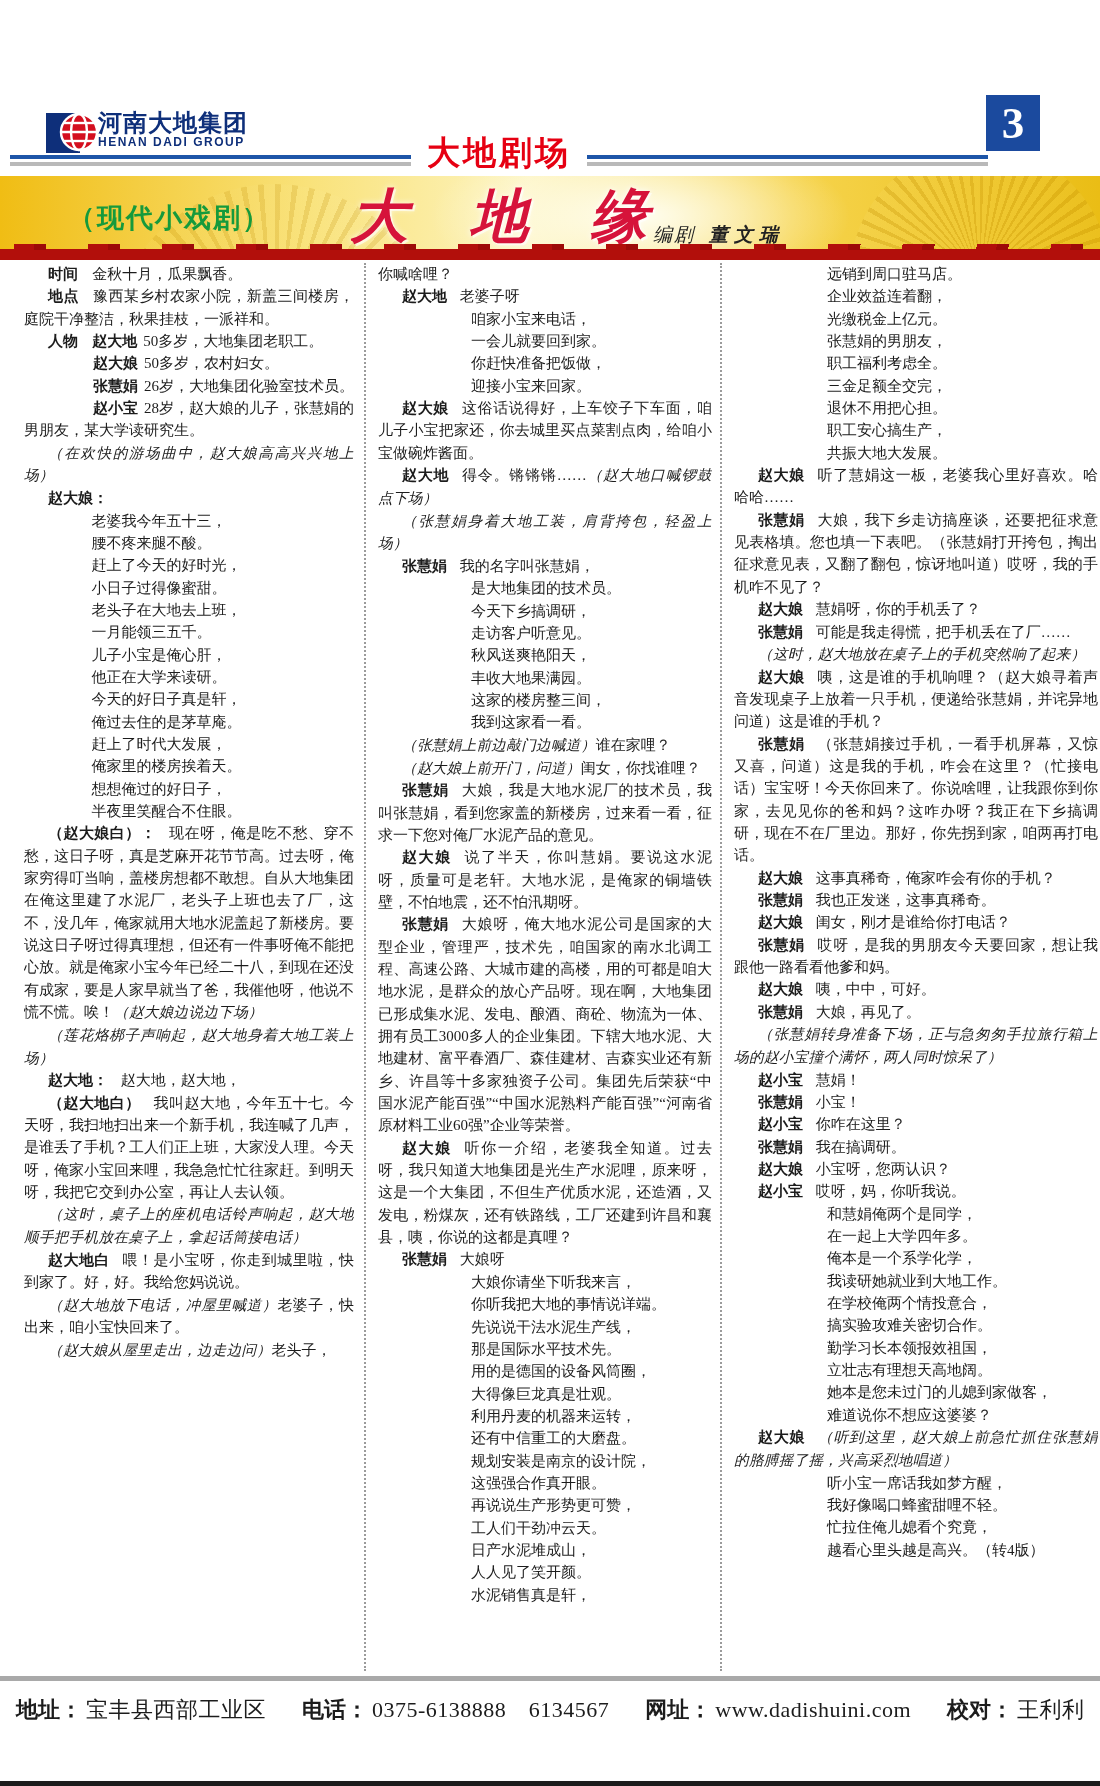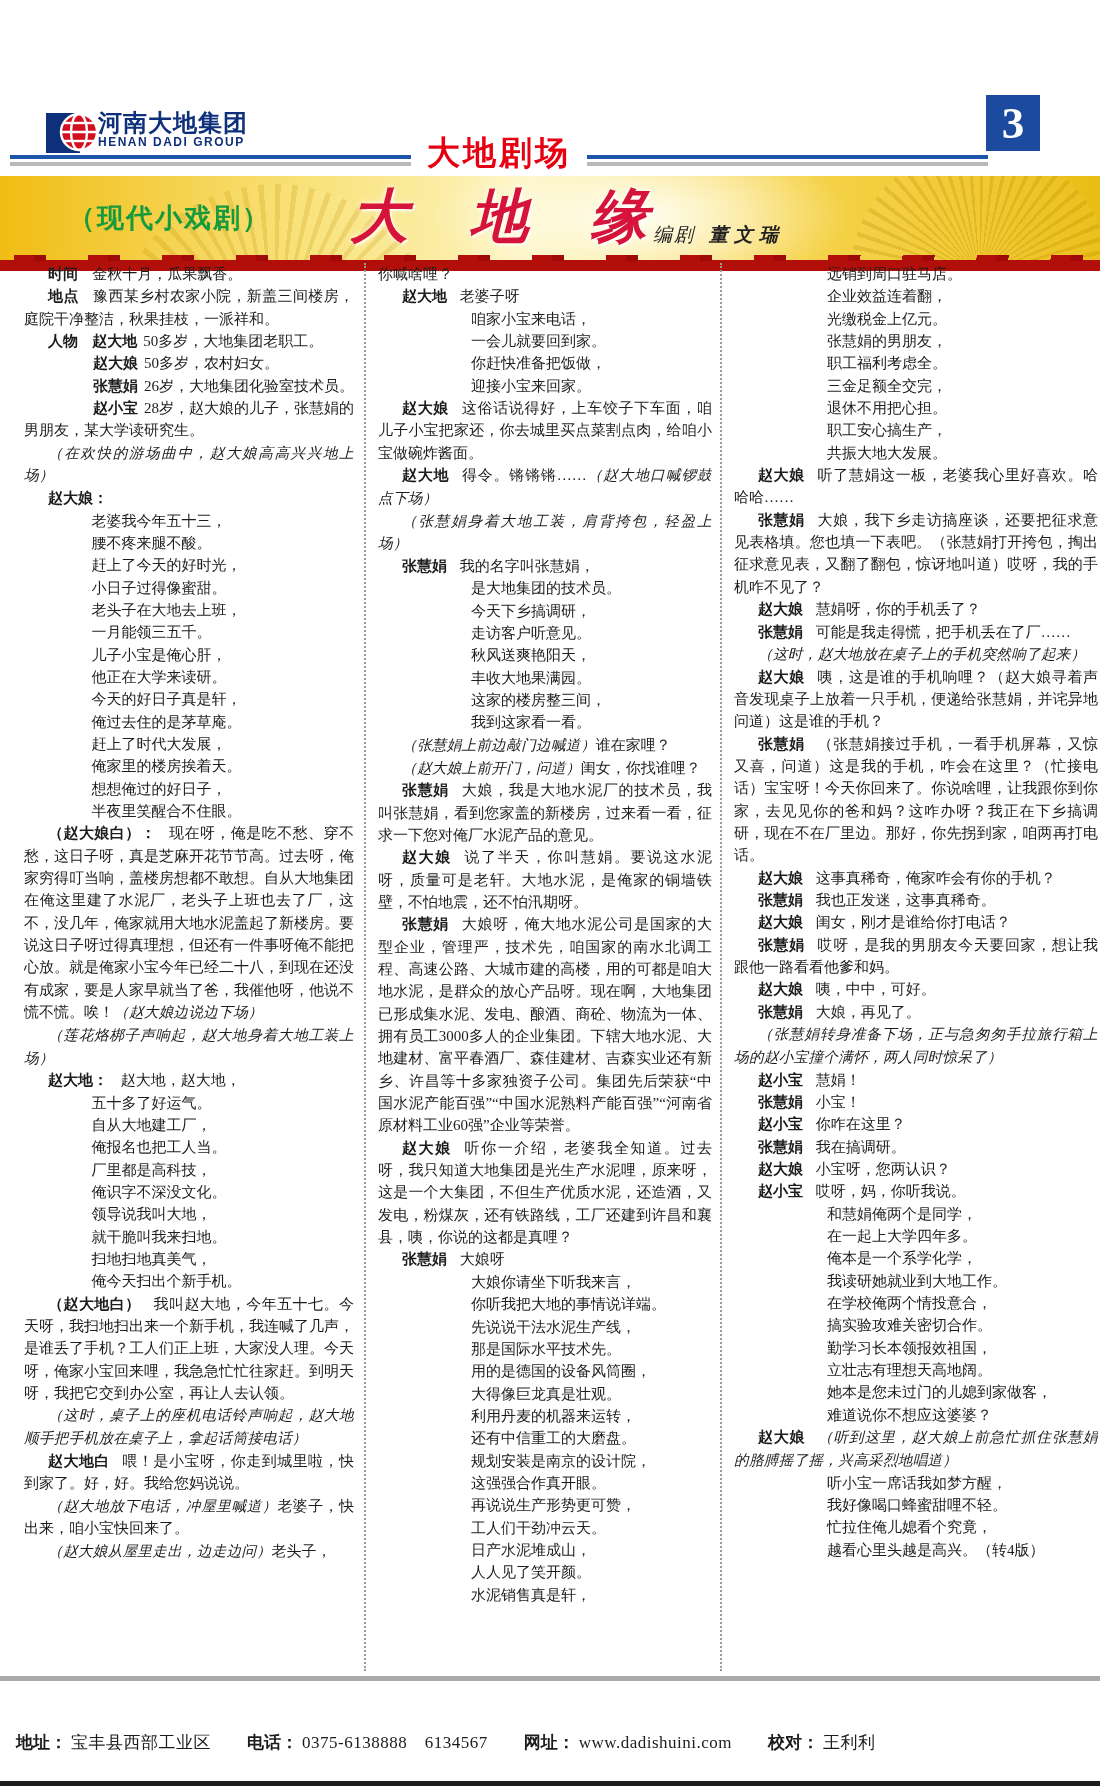--- a/index.html
+++ b/index.html
@@ -11,21 +11,21 @@
   .logo{position:absolute;left:46px;top:110px;display:flex;align-items:flex-start;}
   .logo-text .cn{font-family:"Liberation Sans",sans-serif;font-weight:bold;font-size:24px;color:#0e2f7a;letter-spacing:1px;line-height:1.05;}
   .logo-text .en{font-family:"Liberation Sans",sans-serif;font-weight:bold;font-size:12px;color:#0e2f7a;letter-spacing:1.5px;border-bottom:3px solid #0e2f7a;padding-bottom:12px;position:relative;}
   .logo-text .en::after{content:"";position:absolute;right:-8px;bottom:-3px;width:6px;height:3px;background:#d40f1f;}
   .titlebar{position:absolute;left:10px;top:138px;width:978px;display:flex;align-items:center;}
   .rule{flex:1;height:11px;background:linear-gradient(180deg,#1d55a8 0 36%,#ffffff 36% 60%,#b9b9b9 60% 96%,#ffffff 96%);}
   .section-title{font-family:"Liberation Sans",sans-serif;font-weight:bold;font-size:33px;color:#e60012;letter-spacing:3px;padding:0 16px;transform:translateY(-7px);white-space:nowrap;}
   .pagebox{position:absolute;left:986px;top:95px;width:54px;height:56px;background:#1b4a9e;color:#fff;
     display:flex;align-items:center;justify-content:center;font-family:"Liberation Serif",serif;font-weight:bold;font-size:45px;}
   
-  .banner{position:absolute;left:0;top:176px;width:1100px;height:95px;overflow:hidden;
+  .banner{position:absolute;left:0;top:176px;width:1100px;height:84px;overflow:hidden;
     background:linear-gradient(90deg,#f0bd14,#f9e27a 28%,#fdf4c0 48%,#f6d44d 72%,#eabd15);}
   .banner .glow{position:absolute;left:430px;top:-40px;width:420px;height:160px;border-radius:50%;
     background:radial-gradient(closest-side,rgba(255,255,245,.95),rgba(255,250,210,.0));}
   .fan{position:absolute;border-radius:50%;opacity:.4;
     background:repeating-conic-gradient(rgba(190,140,10,.5) 0 2deg,rgba(255,248,200,.1) 2deg 6deg);}
   .fan.l{left:110px;top:8px;width:330px;height:330px;}
   .fan.r{left:850px;top:-30px;width:260px;height:260px;opacity:.5;}
   .banner-sub{position:absolute;left:68px;top:24px;font-family:"Liberation Sans",sans-serif;font-weight:bold;
     font-size:27px;color:#159a3c;letter-spacing:2px;}
   .banner-title{position:absolute;left:350px;top:2px;display:flex;gap:62px;
@@ -50,21 +50,21 @@
   .lbl,.nm{font-family:"Liberation Sans",sans-serif;font-weight:bold;}
   .lbl{margin-right:.95em;}
   .nm{margin-right:.85em;}
   .chars .nm{margin-right:.4em;}
   .st{font-style:italic;font-size:14.6px;letter-spacing:.3px;}
   .verse{padding-left:6.2em;}
   .col.c1 .verse{padding-left:4.5em;}
   .verse-line{text-align:left;}
   
   .footbar{position:absolute;left:0;top:1676px;width:1100px;height:5px;background:#a9a9a9;}
-  .footer{position:absolute;left:16px;top:1695px;width:1070px;display:flex;gap:36px;font-size:17px;align-items:baseline;margin-top:36px;}
+  .footer{position:absolute;left:16px;top:1695px;width:1070px;display:flex;gap:36px;font-size:22px;align-items:baseline;}
   .footer .flbl{font-family:"Liberation Sans",sans-serif;font-weight:bold;}
   .footer .fval{margin-left:4px;letter-spacing:.5px;}
   .bottombar{position:absolute;left:0;bottom:0;width:1100px;height:5px;background:#1c1c1c;}
 </style>
 </head>
 <body>
 
 <div class="logo">
   <span>
     <svg width="52" height="46" viewBox="0 0 52 46">
@@ -131,31 +131,20 @@
         <div class="verse-line">今天的好日子真是轩，</div>
         <div class="verse-line">俺过去住的是茅草庵。</div>
         <div class="verse-line">赶上了时代大发展，</div>
         <div class="verse-line">俺家里的楼房挨着天。</div>
         <div class="verse-line">想想俺过的好日子，</div>
         <div class="verse-line">半夜里笑醒合不住眼。</div>
       </div>
       <p class="speaker"><span class="nm">（赵大娘白）：</span><span class="txt">现在呀，俺是吃不愁、穿不愁，这日子呀，真是芝麻开花节节高。过去呀，俺家穷得叮当响，盖楼房想都不敢想。自从大地集团在俺这里建了水泥厂，老头子上班也去了厂，这不，没几年，俺家就用大地水泥盖起了新楼房。要说这日子呀过得真理想，但还有一件事呀俺不能把心放。就是俺家小宝今年已经二十八，到现在还没有成家，要是人家早就当了爸，我催他呀，他说不慌不慌。唉！</span><span class="st">（赵大娘边说边下场）</span></p>
       <p class="stage"><span class="st">（莲花烙梆子声响起，赵大地身着大地工装上场）</span></p>
       <p class="speaker"><span class="nm">赵大地：</span><span class="txt">赵大地，赵大地，</span></p>
-      <div class="verse">
-        <div class="verse-line">五十多了好运气。</div>
-        <div class="verse-line">自从大地建工厂，</div>
-        <div class="verse-line">俺报名也把工人当。</div>
-        <div class="verse-line">厂里都是高科技，</div>
-        <div class="verse-line">俺识字不深没文化。</div>
-        <div class="verse-line">领导说我叫大地，</div>
-        <div class="verse-line">就干脆叫我来扫地。</div>
-        <div class="verse-line">扫地扫地真美气，</div>
-        <div class="verse-line">俺今天扫出个新手机。</div>
-      </div>
       <p class="speaker"><span class="nm">（赵大地白）</span><span class="txt">我叫赵大地，今年五十七。今天呀，我扫地扫出来一个新手机，我连喊了几声，是谁丢了手机？工人们正上班，大家没人理。今天呀，俺家小宝回来哩，我急急忙忙往家赶。到明天呀，我把它交到办公室，再让人去认领。</span></p>
       <p class="stage"><span class="st">（这时，桌子上的座机电话铃声响起，赵大地顺手把手机放在桌子上，拿起话筒接电话）</span></p>
       <p class="speaker"><span class="nm">赵大地白</span><span class="txt">喂！是小宝呀，你走到城里啦，快到家了。好，好。我给您妈说说。</span></p>
       <p class="stagemix"><span class="st">（赵大地放下电话，冲屋里喊道）</span><span class="txt">老婆子，快出来，咱小宝快回来了。</span></p>
       <p class="stagemix"><span class="st">（赵大娘从屋里走出，边走边问）</span><span class="txt">老头子，</span></p>
     </div>
     <div class="col c2">
       <p class="plain"><span class="txt">你喊啥哩？</span></p>
       <p class="speaker"><span class="nm">赵大地</span><span class="txt">老婆子呀</span></p>
       <div class="verse">

